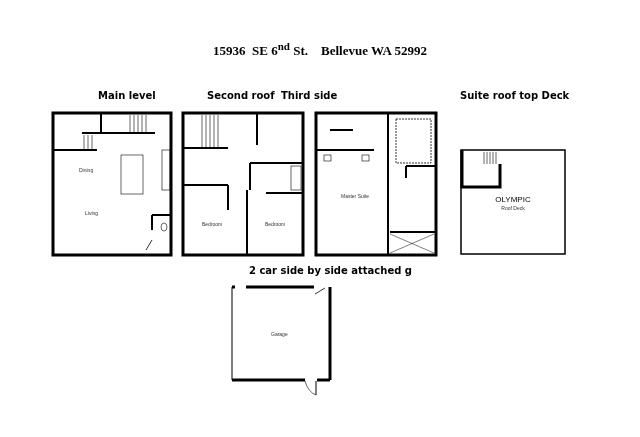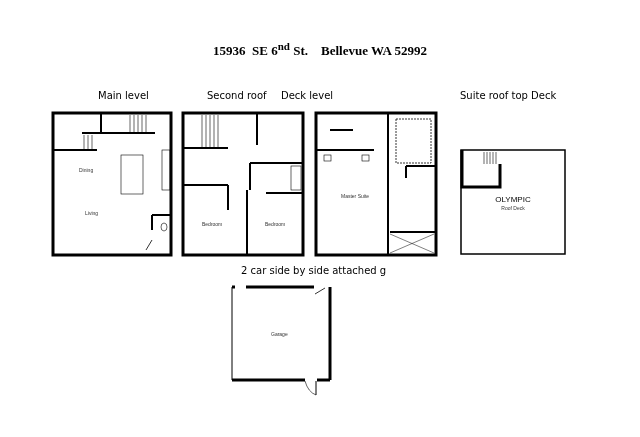--- a/index.html
+++ b/index.html
@@ -1,37 +1,37 @@
 <!DOCTYPE html>
 <html><head>
 <meta charset="utf-8">
 <style>
   html, body { margin:0; padding:0; background:#fff; }
   body { width:640px; height:437px; position:relative; overflow:hidden; font-family:"DejaVu Sans", sans-serif; color:#000; }
   .title { position:absolute; left:0; width:640px; top:40px; text-align:center; font-family:"Liberation Serif", serif; font-weight:bold; font-size:13px; }
   .title sup { font-size:11px;margin-top:24px; }
-  .lbl { position:absolute; font-family:"DejaVu Sans", sans-serif; font-weight:normal; font-size:10px;padding-left:17px; }
+  .lbl { position:absolute; font-family:"DejaVu Sans", sans-serif; font-weight:bold; font-size:10px;padding-left:17px; }
   svg { position:absolute; left:0; top:0; }
   .room { font-family:"Liberation Sans", sans-serif; font-size:5px; fill:#333; }
 </style>
 </head>
 <body>
 
 <div class="title">
   <span>15936</span>&nbsp;
   <span>SE 6</span><sup>nd</sup>
   <span>St.</span>&nbsp;&nbsp;&nbsp;
   <span>Bellevue WA 52992</span>
 </div>
 
 <div class="lbl" style="left:81px;top:90px">Main level</div>
 <div class="lbl" style="left:190px;top:90px">Second roof</div>
-<div class="lbl" style="left:264px;top:90px">Deck level</div>
+<div class="lbl" style="left:264px;top:90px">Third side</div>
 <div class="lbl" style="left:443px;top:90px">Suite roof top Deck</div>
-<div class="lbl" style="left:224px;top:265px">2 car side by side attached g</div>
+<div class="lbl" style="left:232px;top:265px">2 car side by side attached g</div>
 
 <svg width="640" height="437">
 
   <g stroke="#000" fill="none">
     <rect x="53" y="113" width="118" height="142" stroke-width="3"></rect>
     <line x1="101" y1="113" x2="101" y2="133" stroke-width="2"></line>
     <line x1="82" y1="133" x2="155" y2="133" stroke-width="2"></line>
     <line x1="53" y1="150" x2="97" y2="150" stroke-width="2"></line>
     <g stroke-width="0.6">
         <line x1="130" y1="115" x2="130" y2="132"></line>

